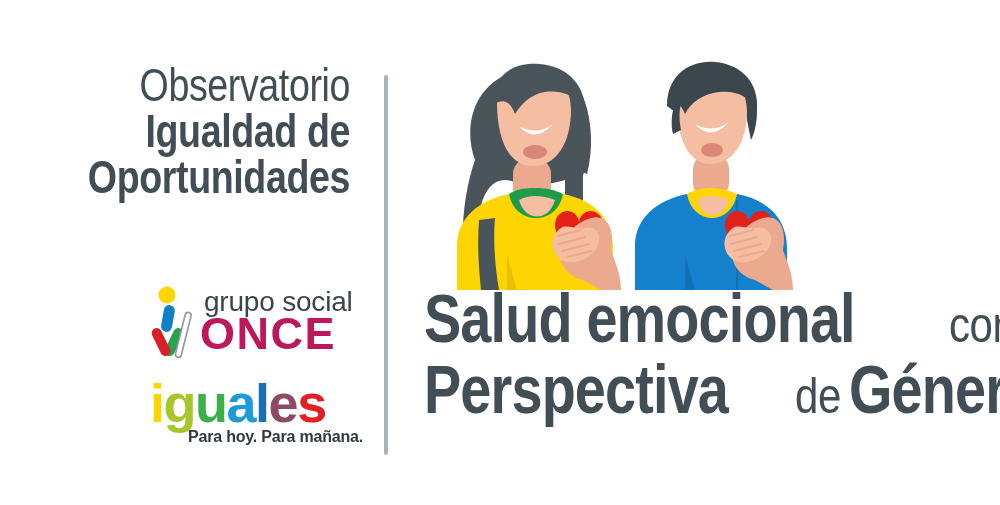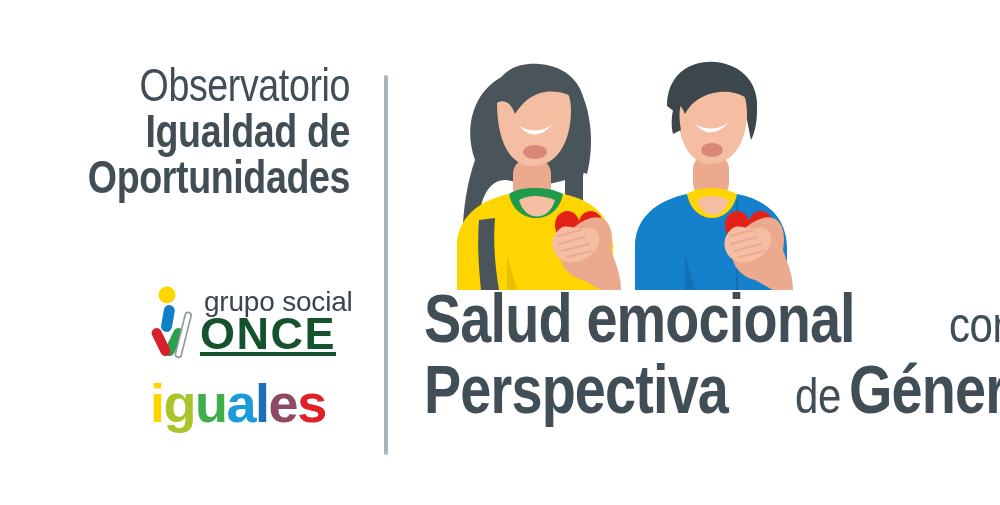--- a/index.html
+++ b/index.html
@@ -196,26 +196,27 @@
 
         <rect x="10" y="41" width="10" height="30" rx="5" fill="#D8202A" transform="rotate(-26 15 56)"></rect>
 
         <g transform="rotate(14 38 48)">
           <rect x="34.5" y="26" width="6" height="46" rx="3" fill="#ffffff" stroke="#8d989e" stroke-width="1.6"></rect>
         </g>
       </svg>
 
       <div id="once-wordmark-group">
         <div id="grupo-social-text">grupo social</div>
-        <div id="once-wordmark" style="color: #14532d; text-decoration: underline;">ONCE</div>
+        <div id="once-wordmark" style="color: #be185d;">ONCE</div>
       </div>
     </div>
 
     <div id="iguales-logo">
       <div id="iguales-word"><span style="color: rgb(255, 213, 0);">i</span><span style="color: rgb(168, 198, 43);">g</span><span style="color: rgb(61, 174, 73);">u</span><span style="color: rgb(27, 155, 216);">a</span><span style="color: rgb(27, 111, 181);">l</span><span style="color: rgb(142, 74, 99);">e</span><span style="color: rgb(224, 31, 38);">s</span></div>
+      <div id="iguales-tagline" style="color: rgb(47, 58, 65);">Para hoy. Para mañana.</div>
     </div>
 
   </div>
 
   <div id="divider" style="background: rgb(169, 180, 186);"></div>
 
   <svg id="illustration" viewBox="0 0 430 240">
 
     <g>
 

